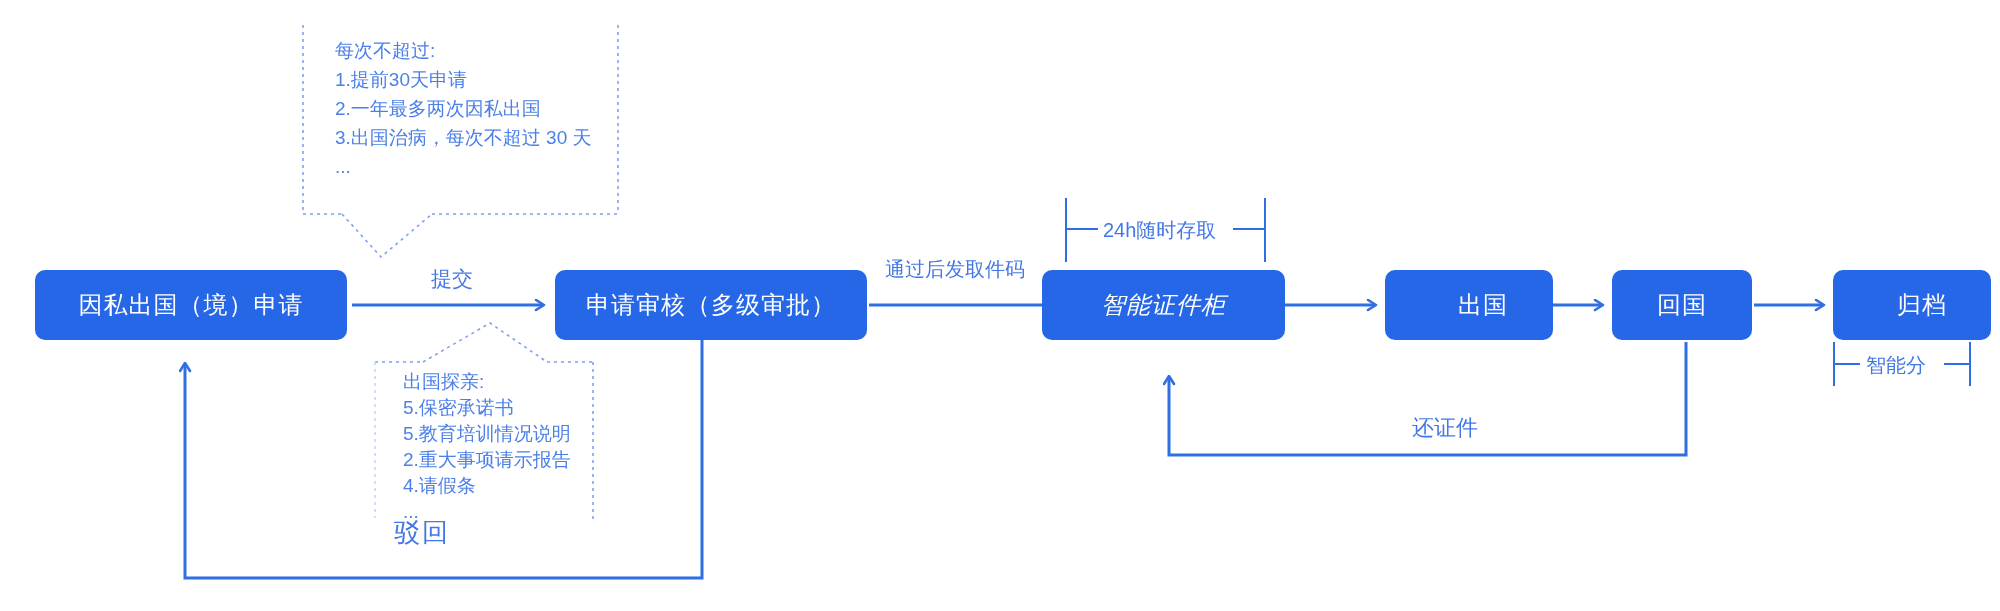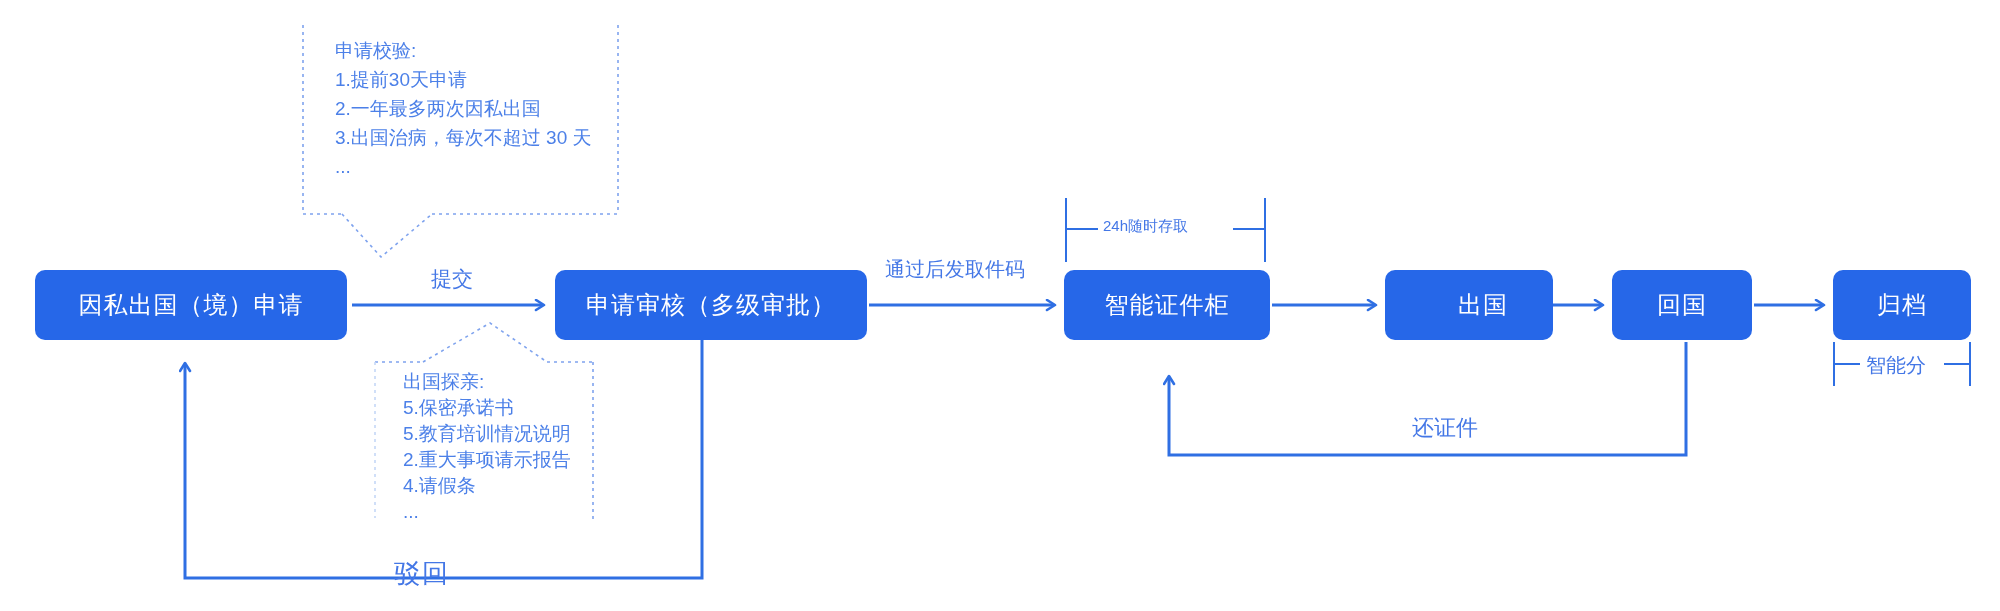--- a/index.html
+++ b/index.html
@@ -85,35 +85,35 @@
       <path d="M375,362 H423"></path>
       <path d="M423,362 L490,323 L547,362"></path>
       <path d="M547,362 H593"></path>
       <path d="M593,362 V523"></path>
       <path d="M375,362 V518" stroke="#c5d7f7"></path>
     </g>
   </svg>
 
   <div class="node" style="left:35px;  top:270px;width:312px;">因私出国（境）申请</div>
   <div class="node" style="left:555px; top:270px;width:312px;">申请审核（多级审批）</div>
-  <div class="node" style="left:1064px;top:270px;width:206px;">智能证件柜</div>
+  <div class="node" style="left:1042px;top:270px;width:243px;font-style:italic;">智能证件柜</div>
   <div class="node" style="left:1385px;top:270px;width:140px;padding-left:28px;">出国</div>
   <div class="node" style="left:1612px;top:270px;width:140px;text-align:center;">回国</div>
-  <div class="node" style="left:1833px;top:270px;width:138px;">归档</div>
+  <div class="node" style="left:1833px;top:270px;width:138px;padding-left:20px;">归档</div>
 
   <div class="lbl" style="left:431px; top:265px;font-size:21px;">提交</div>
   <div class="lbl" style="left:885px; top:256px;font-size:20px;">通过后发取件码</div>
   <div class="lbl" style="left:1412px;top:413px;font-size:22px;">还证件</div>
-  <div class="lbl" style="left:394px; top:515px;font-size:26px;letter-spacing:2px;margin-top:41px;">驳回</div>
+  <div class="lbl" style="left:394px; top:515px;font-size:26px;letter-spacing:2px;">驳回</div>
 
-  <div class="lbl" style="left:1103px;top:217px;font-size:15px;">24h随时存取</div>
+  <div class="lbl" style="left:1103px;top:217px;font-size:20px;">24h随时存取</div>
   <div class="lbl" style="left:1866px;top:352px;font-size:20px;text-align:center;">智能分</div>
 
   <div class="callout callout-top" style="left:335px;top:36px;">
-    <span class="line">申请校验:</span>
+    <span class="line">每次不超过:</span>
     <span class="line">1.提前30天申请</span>
     <span class="line">2.一年最多两次因私出国</span>
     <span class="line">3.出国治病，每次不超过 30 天</span>
     <span class="line">...</span>
   </div>
 
   <div class="callout callout-bottom" style="left:403px;top:369px;">
     <span class="line">出国探亲:</span>
     <span class="line">5.保密承诺书</span>
     <span class="line">5.教育培训情况说明</span>

